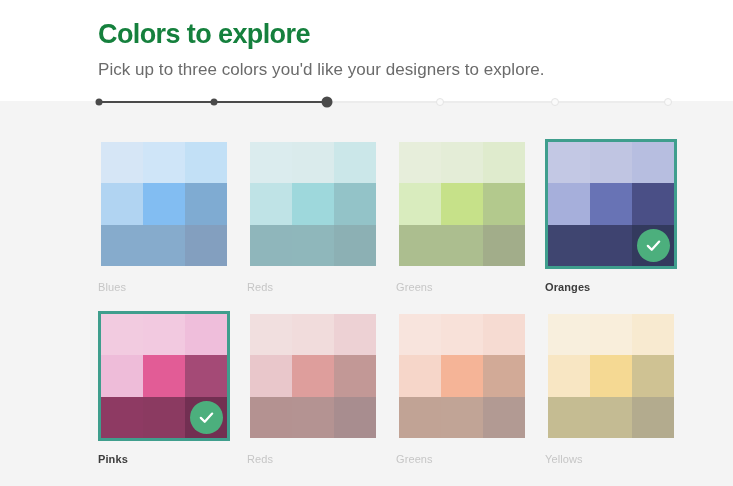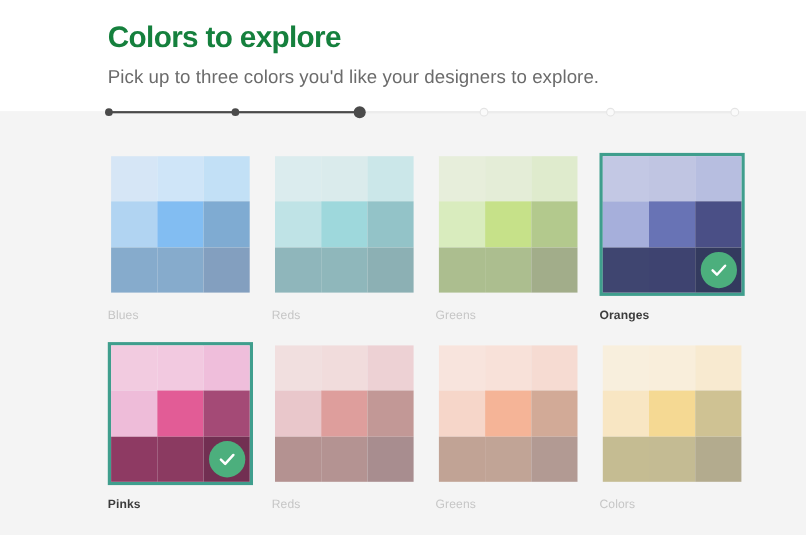--- a/index.html
+++ b/index.html
@@ -305,16 +305,16 @@
           <div class="swatch-cell" style="background: rgb(248, 239, 221);"></div>
           <div class="swatch-cell" style="background: rgb(249, 238, 219);"></div>
           <div class="swatch-cell" style="background: rgb(248, 234, 208);"></div>
           <div class="swatch-cell" style="background: rgb(248, 230, 195);"></div>
           <div class="swatch-cell" style="background: rgb(245, 217, 147);"></div>
           <div class="swatch-cell" style="background: rgb(207, 194, 147);"></div>
           <div class="swatch-cell" style="background: rgb(197, 188, 146);"></div>
           <div class="swatch-cell" style="background: rgb(196, 187, 147);"></div>
           <div class="swatch-cell" style="background: rgb(179, 171, 142);"></div>
         </div>
-        <div class="palette-label">Colors</div>
+        <div class="palette-label">Yellows</div>
       </div>
     </div>
   </div>
 
 </body></html>

